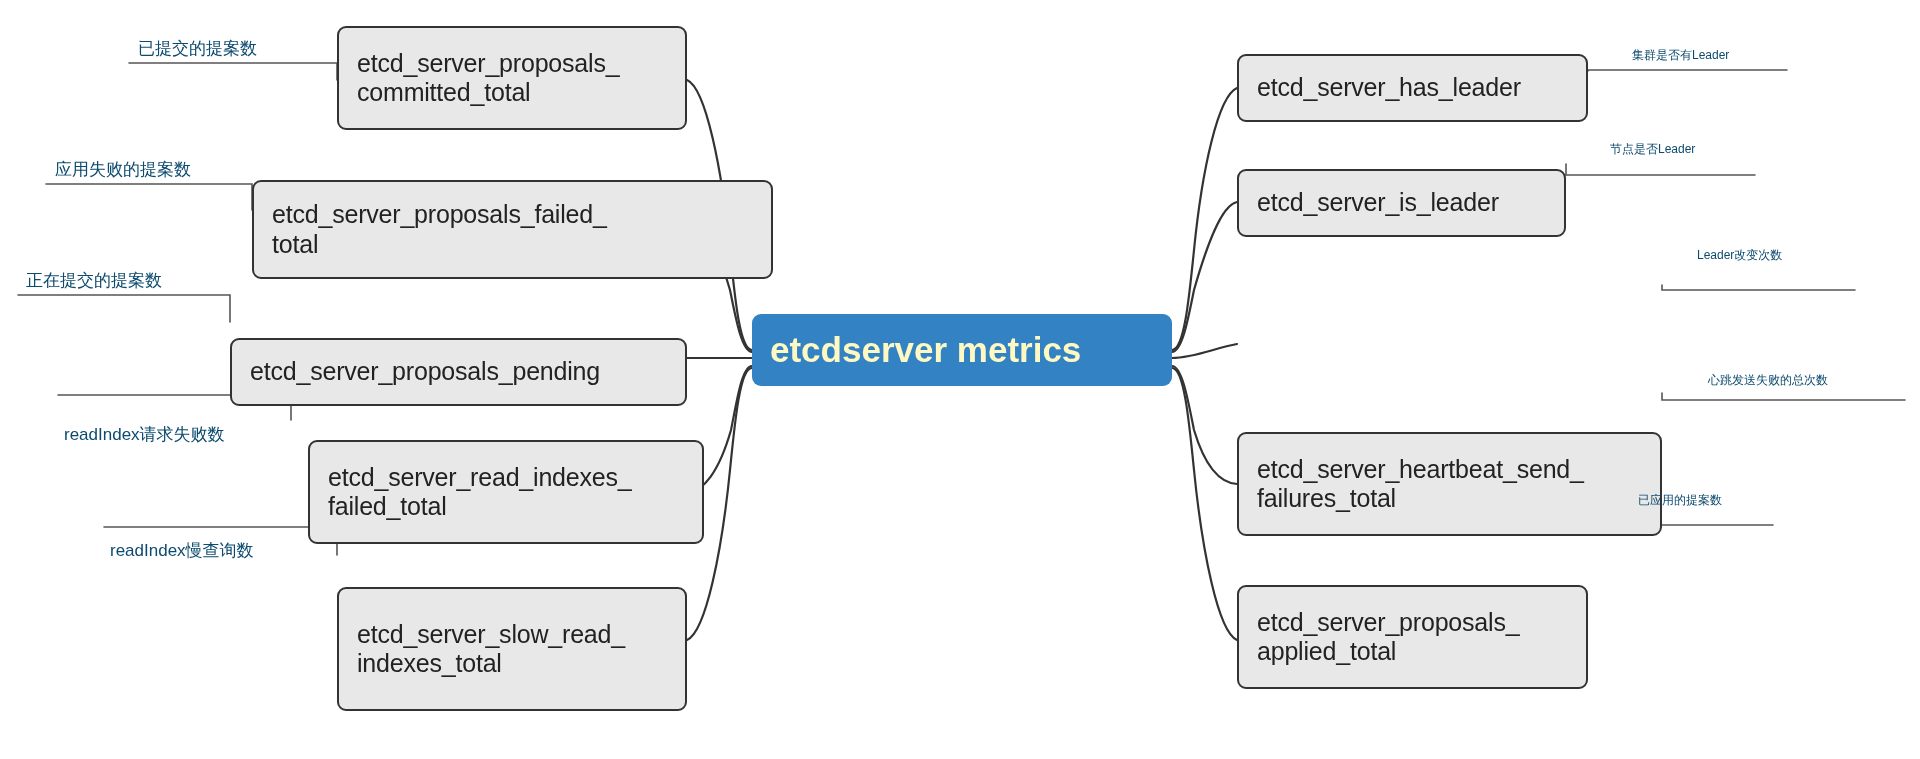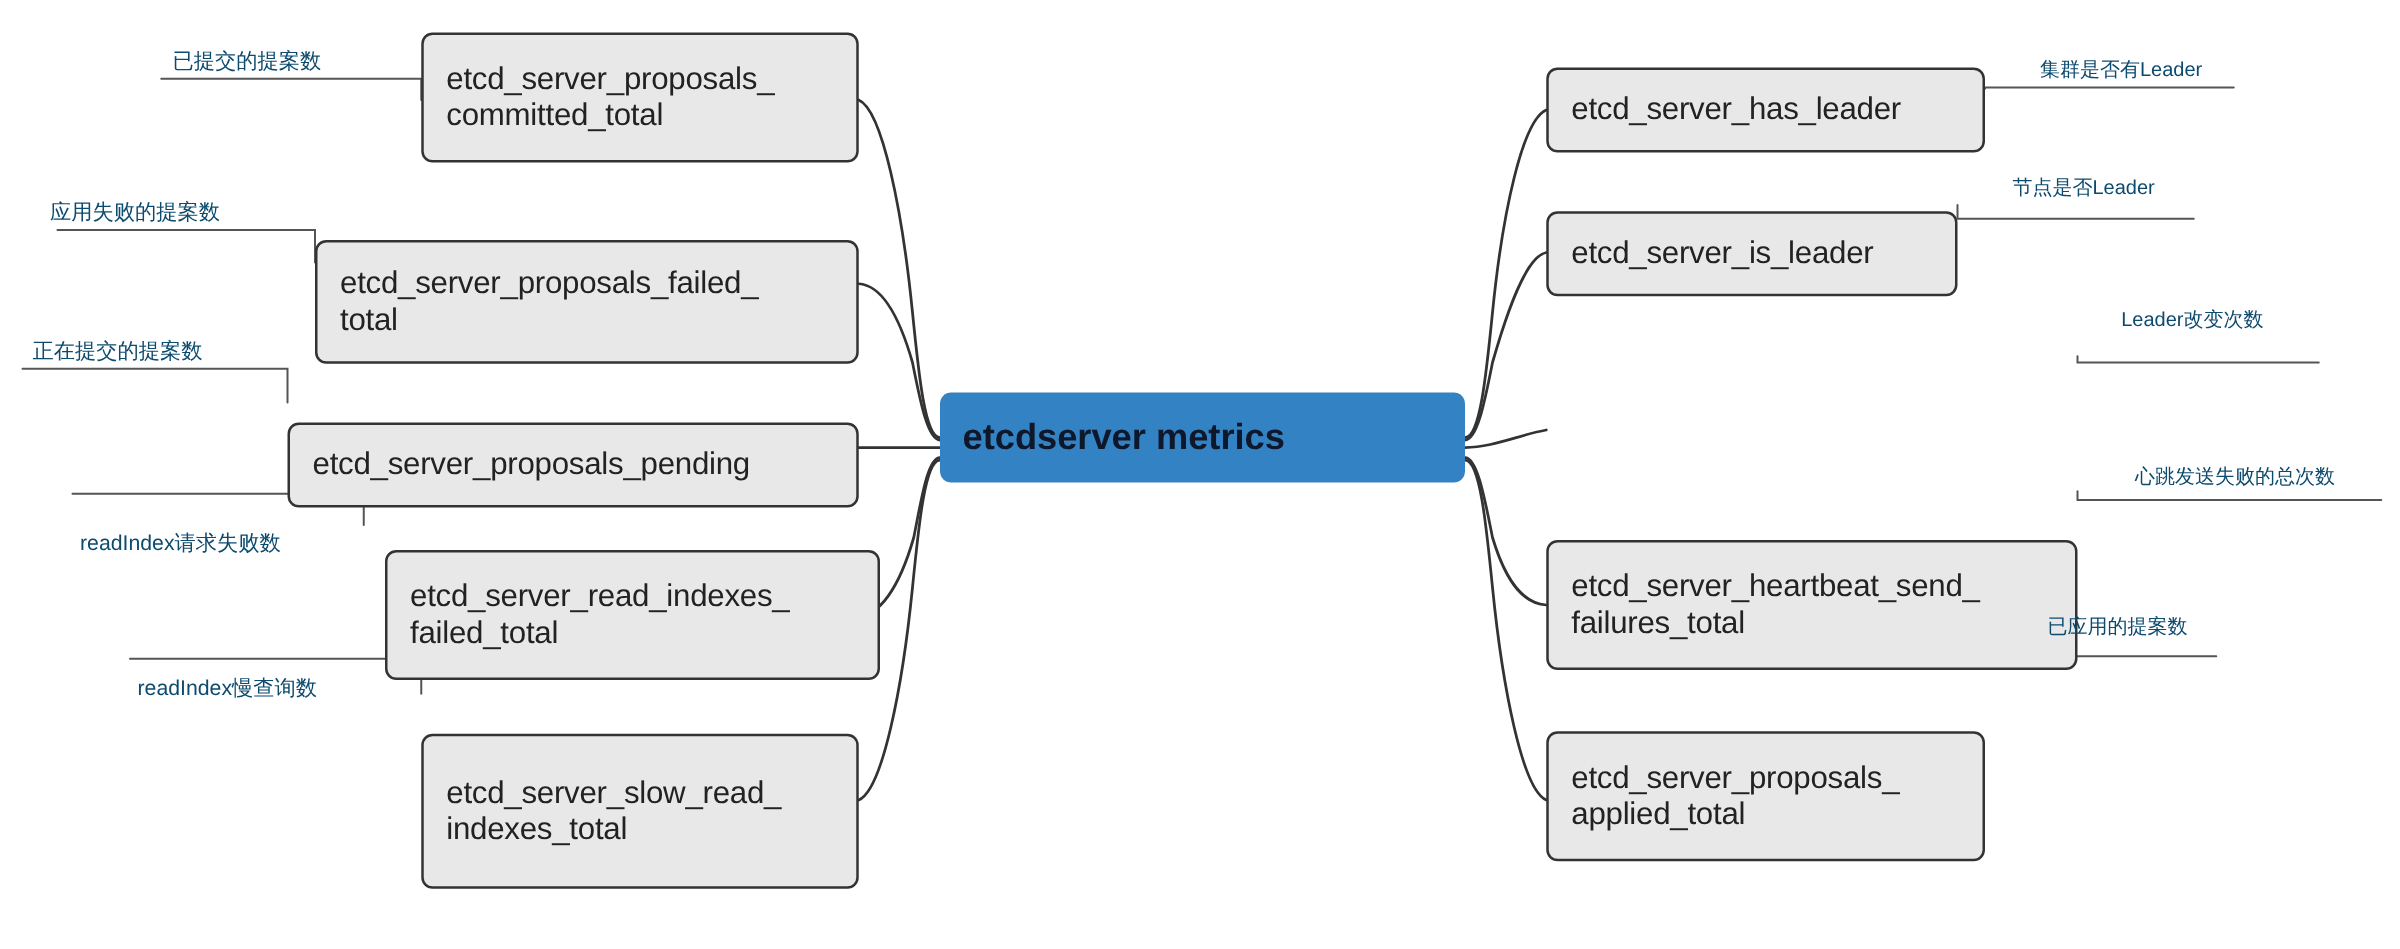--- a/index.html
+++ b/index.html
@@ -46,37 +46,37 @@
   }
   .node .node-text {
     display: block;
     width: 100%;
     white-space: pre-line;
   }
   .node.root {
     background: #3382c3;
     border: none;
     border-radius: 9px;
-    color: #0f172a;
-    font-size: 29px;
+    color: #fef9c3;
+    font-size: 35px;
     font-weight: 700;
     justify-content: center;
     letter-spacing: 0px;
     z-index: 3;
   }
   .edge-label {
     position: absolute;
     font-size: 17px;
     color: #0c4a6e;
     white-space: nowrap;
     line-height: 1;
     z-index: 2;
   }
   .edge-label.right-side {
-    font-size: 16px;
+    font-size: 12px;
   }
 </style>
 </head>
 <body>
 
 <div id="mindmap">
 
   <svg id="edge-layer" viewBox="0 0 1920 759" width="1920" height="759" xmlns="http://www.w3.org/2000/svg">
     <g fill="none" stroke="#333333" stroke-width="2.2" stroke-linecap="round">
 
@@ -112,21 +112,21 @@
 
   <div class="node root" style="left:752px; top:314px; width:420px; height:72px;">
     <span class="node-text">etcdserver metrics</span>
   </div>
 
   <div class="node" style="left:337px; top:26px; width:350px; height:104px;">
     <span class="node-text">etcd_server_proposals_
 committed_total</span>
   </div>
 
-  <div class="node" style="left:252px; top:192px; width:435px; height:99px;">
+  <div class="node" style="left:252px; top:180px; width:521px; height:99px;">
     <span class="node-text">etcd_server_proposals_failed_
 total</span>
   </div>
 
   <div class="node" style="left:230px; top:322px; width:457px; height:68px;margin-top:16px;">
     <span class="node-text">etcd_server_proposals_pending</span>
   </div>
 
   <div class="node" style="left:308px; top:440px; width:396px; height:104px;">
     <span class="node-text">etcd_server_read_indexes_
@@ -152,21 +152,21 @@
 failures_total</span>
   </div>
 
   <div class="node" style="left:1237px; top:585px; width:351px; height:104px;">
     <span class="node-text">etcd_server_proposals_
 applied_total</span>
   </div>
 
   <div class="edge-label" style="left:138px; top:40px;">已提交的提案数</div>
 
-  <div class="edge-label" style="left:40px; top:161px;text-align:center;">应用失败的提案数</div>
+  <div class="edge-label" style="left:55px; top:161px;text-align:center;">应用失败的提案数</div>
 
   <div class="edge-label" style="left:26px; top:272px;">正在提交的提案数</div>
 
   <div class="edge-label" style="left:64px; top:378px;margin-top:48px;">readIndex请求失败数</div>
 
   <div class="edge-label" style="left:110px; top:499px;margin-top:43px;">readIndex慢查询数</div>
 
   <div class="edge-label right-side" style="left:1632px; top:49px;">集群是否有Leader</div>
 
   <div class="edge-label right-side" style="left:1610px; top:143px;">节点是否Leader</div>

